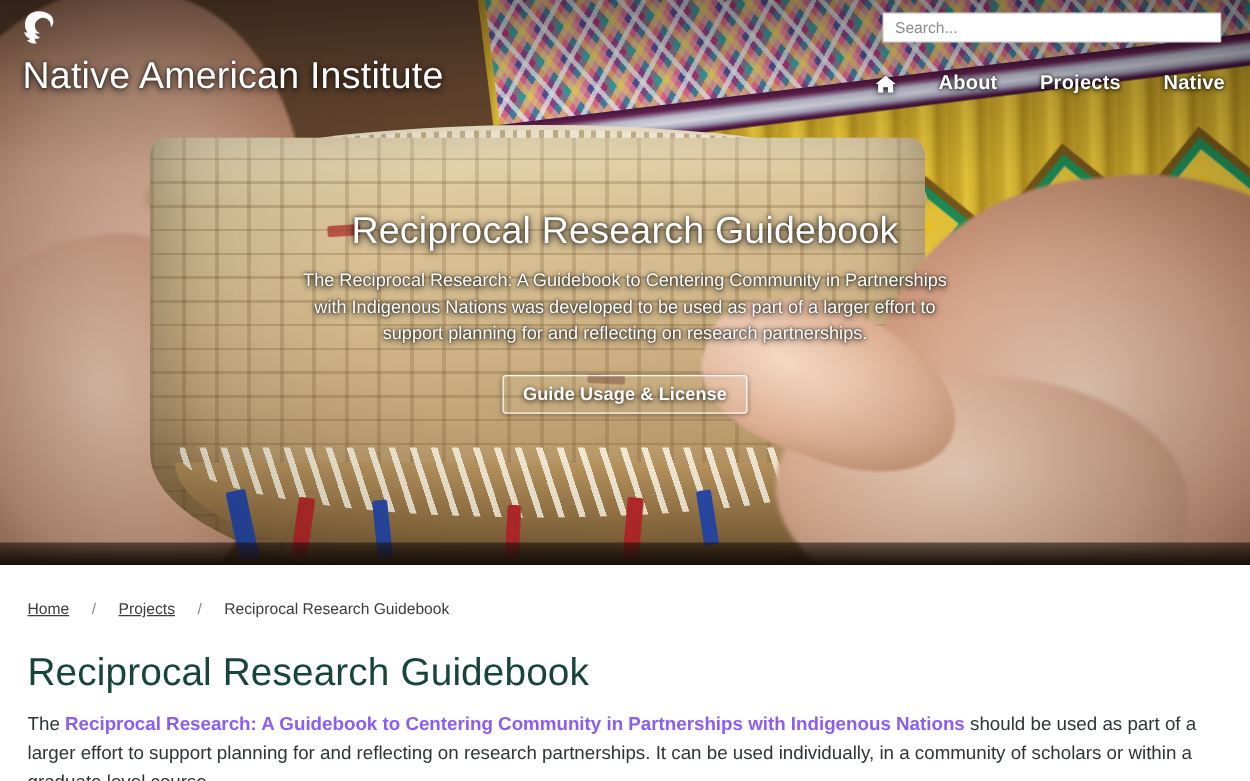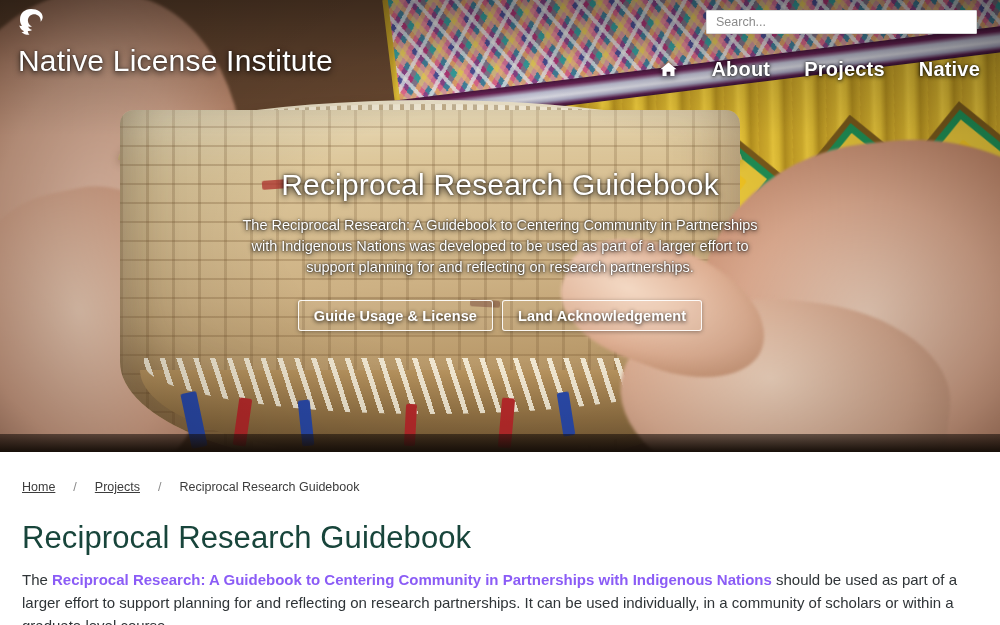--- a/index.html
+++ b/index.html
@@ -214,21 +214,21 @@
     padding:0 9px; font-size:12.5px; color:#555; outline:none;
     font-family:"Liberation Sans", sans-serif;
   }
   .search-input::placeholder { color:#8b8b8b; }
 
   .mainnav {
     position:absolute; right:20px; top:58px;
     display:flex; align-items:center; gap:34px;
   }
   .nav-item {
-    color:#ffffff; font-size:20px; font-weight:700; letter-spacing:.2px;
+    color:#ffffff; font-size:16px; font-weight:700; letter-spacing:.2px;
     text-decoration:none; white-space:nowrap;
     text-shadow:0 1px 4px rgba(0,0,0,.85), 0 0 2px rgba(0,0,0,.7);
     cursor:pointer;
   }
   .nav-home { display:flex; align-items:center; }
   .nav-home svg { filter:drop-shadow(0 1px 3px rgba(0,0,0,.85)); }
 
   
   .hero-content {
     position:absolute; left:0; top:168px; width:1000px; z-index:4;
@@ -333,21 +333,21 @@
 
   <div class="masthead">
 
     <a class="msu-lockup" href="#">
       <svg class="spartan" viewBox="0 0 26 28">
         <path d="M13 1C6.6 1 2.2 5.2 2 11.3c-.1 2.6.6 4.6 1.9 6.4-.9.3-1.8.3-2.6-.1.6 2.6 2.4 4.6 4.8 5.6-.7.6-1.6 1-2.6 1.1 2.2 1.9 5.1 2.8 8 2.5-1-1-1.6-2.3-1.7-3.8 1.6.2 3.1-.2 4.4-1.1-1.9-.4-3.4-1.7-4.1-3.5 1.3.5 2.6.5 3.8.1-2.3-1-3.9-3.2-4-5.8 0-3.3 2.4-6 5.6-6.4 3.5-.4 6.6 2 7.1 5.4.1.7.1 1.4 0 2.1 1.3-1.2 2.1-2.9 2.1-4.7C24.7 4.4 19.5 1 13 1z" fill="#ffffff"></path>
         <path d="M15.5 9.8c1.3 0 2.4 1 2.4 2.3s-1.1 2.3-2.4 2.3-2.4-1-2.4-2.3 1.1-2.3 2.4-2.3z" fill="#ffffff" opacity=".0"></path>
       </svg>
     </a>
 
-    <div class="site-title">Native License Institute</div>
+    <div class="site-title">Native American Institute</div>
 
     <div class="search-wrap">
       <input class="search-input" type="text" placeholder="Search..." style="">
     </div>
 
     <nav class="mainnav">
       <a class="nav-item nav-home" href="#">
         <svg width="17" height="15" viewBox="0 0 17 15">
           <path d="M8.5 0.6 0.4 7.2h2.1V14h4.1v-4.3h3.8V14h4.1V7.2h2.1z" fill="#ffffff"></path>
         </svg>
@@ -356,21 +356,20 @@
       <a class="nav-item" href="#">Projects</a>
       <a class="nav-item" href="#">Native</a>
     </nav>
   </div>
 
   <div class="hero-content">
     <div class="hero-title">Reciprocal Research Guidebook</div>
     <div class="hero-desc">The Reciprocal Research: A Guidebook to Centering Community in Partnerships with Indigenous Nations was developed to be used as part of a larger effort to support planning for and reflecting on research partnerships.</div>
     <div class="hero-buttons">
       <a class="hero-btn" href="#">Guide Usage &amp; License</a>
-      <a class="hero-btn" href="#">Land Acknowledgement</a>
     </div>
   </div>
 </div>
 
 <div class="content">
 
   <div class="breadcrumb">
     <a class="crumb-link" href="#">Home</a>
     <span class="crumb-sep">/</span>
     <a class="crumb-link" href="#">Projects</a>

